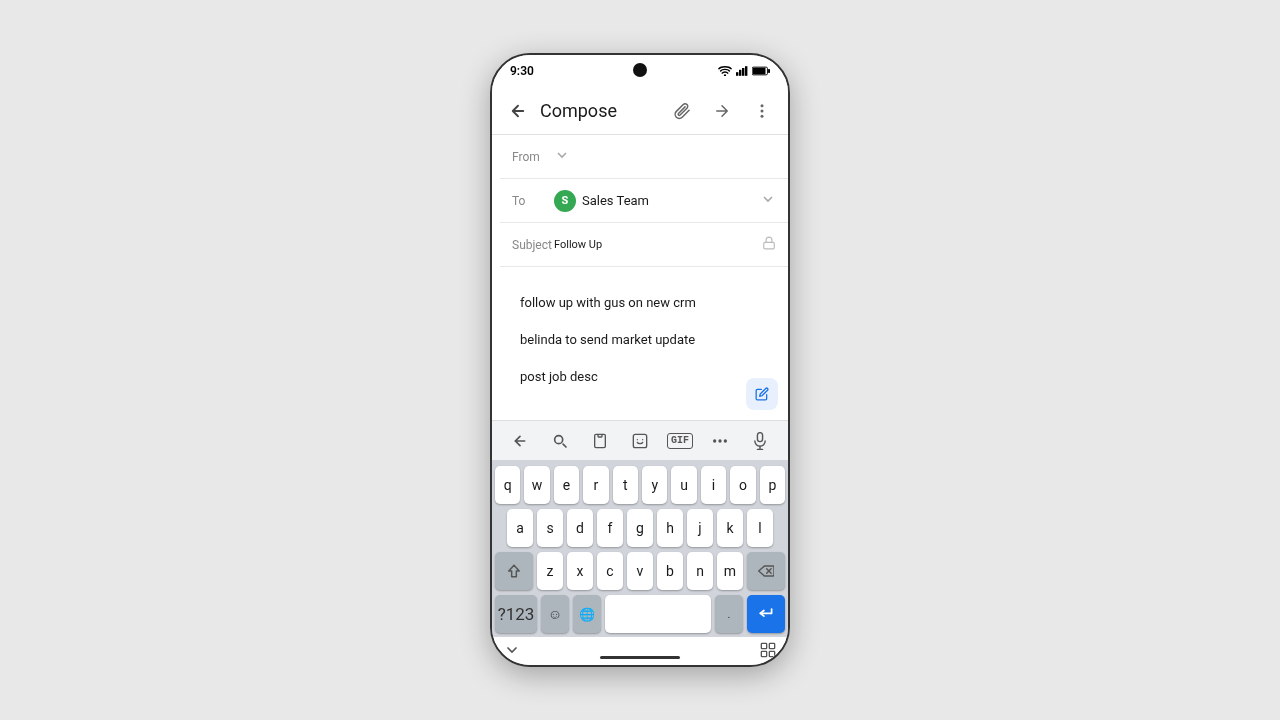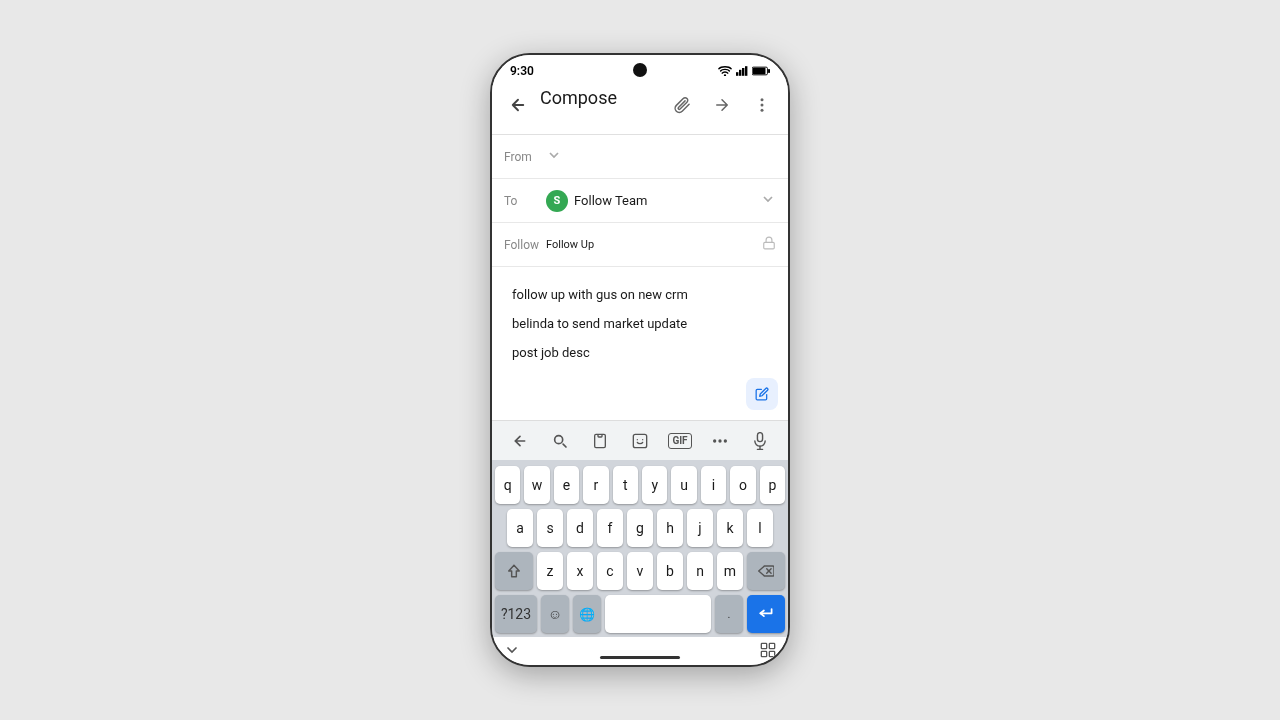--- a/index.html
+++ b/index.html
@@ -52,21 +52,21 @@
       width: 14px;
       height: 14px;
       background: #111;
       border-radius: 50%;
     }
     
     .app-bar {
       height: 48px;
       background: #fff;
       display: flex;
-      align-items: flex-start;
+      align-items: center;
       padding: 0 8px;
       flex-shrink: 0;
       border-bottom: 1px solid #e0e0e0;
     }
     .app-bar-back {
       width: 36px;
       height: 36px;
       display: flex;
       align-items: center;
       justify-content: center;
@@ -104,20 +104,21 @@
       overflow-y: auto;
       display: flex;
       flex-direction: column;
     }
     .field-row {
       display: flex;
       align-items: center;
       padding: 10px 12px;
       border-bottom: 1px solid #e8e8e8;
       min-height: 44px;
+      margin-left: 8px;
     }
     .field-label {
       font-size: 12px;
       color: #888;
       width: 42px;
       flex-shrink: 0;
     }
     .field-value-container {
       flex: 1;
       display: flex;
@@ -167,21 +168,21 @@
       flex: 1;
       padding: 10px 12px;
       position: relative;
     }
     .compose-text {
       font-size: 13px;
       color: #1a1a1a;
       line-height: 1.6;
     }
     .compose-text p {
-      margin: 8px;
+      margin: 16px;
     }
     .pen-btn {
       position: absolute;
       bottom: 10px;
       right: 10px;
       width: 32px;
       height: 32px;
       border-radius: 8px;
       background: #e8f0fe;
       display: flex;
@@ -205,20 +206,21 @@
     .kb-tool-btn {
       width: 32px;
       height: 32px;
       display: flex;
       align-items: center;
       justify-content: center;
       font-size: 14px;
       color: #555;
       cursor: pointer;
       border-radius: 4px;
+      font-family: Liberation Mono, monospace;
     }
     .kb-tool-gif {
       font-size: 10px;
       font-weight: 700;
       color: #555;
       border: 1.5px solid #555;
       border-radius: 3px;
       padding: 1px 3px;
       line-height: 1.2;
     }
@@ -404,31 +406,31 @@
           </svg>
       </span>
     </div>
 
     <div class="field-row">
       <span class="field-label">To</span>
       <div class="field-value-container">
         <div class="avatar-circle green">
           <span style="font-size:11px;font-weight:700;">S</span>
         </div>
-        <span class="field-text">Follow Team</span>
+        <span class="field-text">Sales Team</span>
       </div>
       <span class="field-expand">
         <svg width="16" height="16" viewBox="0 0 24 24" fill="none" stroke="#aaa" stroke-width="2.5">
             <path d="M6 9l6 6 6-6"></path>
           </svg>
       </span>
     </div>
 
     <div class="field-row">
-      <span class="subject-label">Follow</span>
+      <span class="subject-label">Subject</span>
       <span class="subject-value">Follow Up</span>
       <span class="lock-icon">
         <svg width="14" height="14" viewBox="0 0 24 24" fill="none" stroke="#bbb" stroke-width="2" stroke-linecap="round">
             <rect x="3" y="11" width="18" height="11" rx="2"></rect>
             <path d="M7 11V7a5 5 0 0110 0v4"></path>
           </svg>
       </span>
     </div>
 
     <div class="compose-area">
@@ -533,21 +535,21 @@
       <div class="key key-special key-backspace">
         <svg width="16" height="12" viewBox="0 0 22 16" fill="none" stroke="#555" stroke-width="2" stroke-linecap="round" stroke-linejoin="round">
           <path d="M9 1H20a2 2 0 012 2v10a2 2 0 01-2 2H9L1 8z"></path>
           <line x1="12" y1="5" x2="18" y2="11"></line>
             <line x1="18" y1="5" x2="12" y2="11"></line>
         </svg>
       </div>
     </div>
 
     <div class="key-bottom-row">
-      <div class="key key-special key-123" style="font-size:14px;">?123</div>
+      <div class="key key-special key-123" style="font-size:17px;">?123</div>
       <div class="key key-special key-emoji" style="font-size:14px;">☺</div>
       <div class="key key-special key-globe" style="font-size:13px;">🌐</div>
       <div class="key key-space" style="font-size:13px; color:#666;"></div>
       <div class="key key-special key-period" style="background:#adb5bd;">.</div>
       <div class="key key-enter">
         <svg width="14" height="12" viewBox="0 0 20 16" fill="none" stroke="#fff" stroke-width="2.5" stroke-linecap="round" stroke-linejoin="round">
           <path d="M18 1v6H2"></path>
             <path d="M7 11l-5-4 5-4"></path>
         </svg>
       </div>

